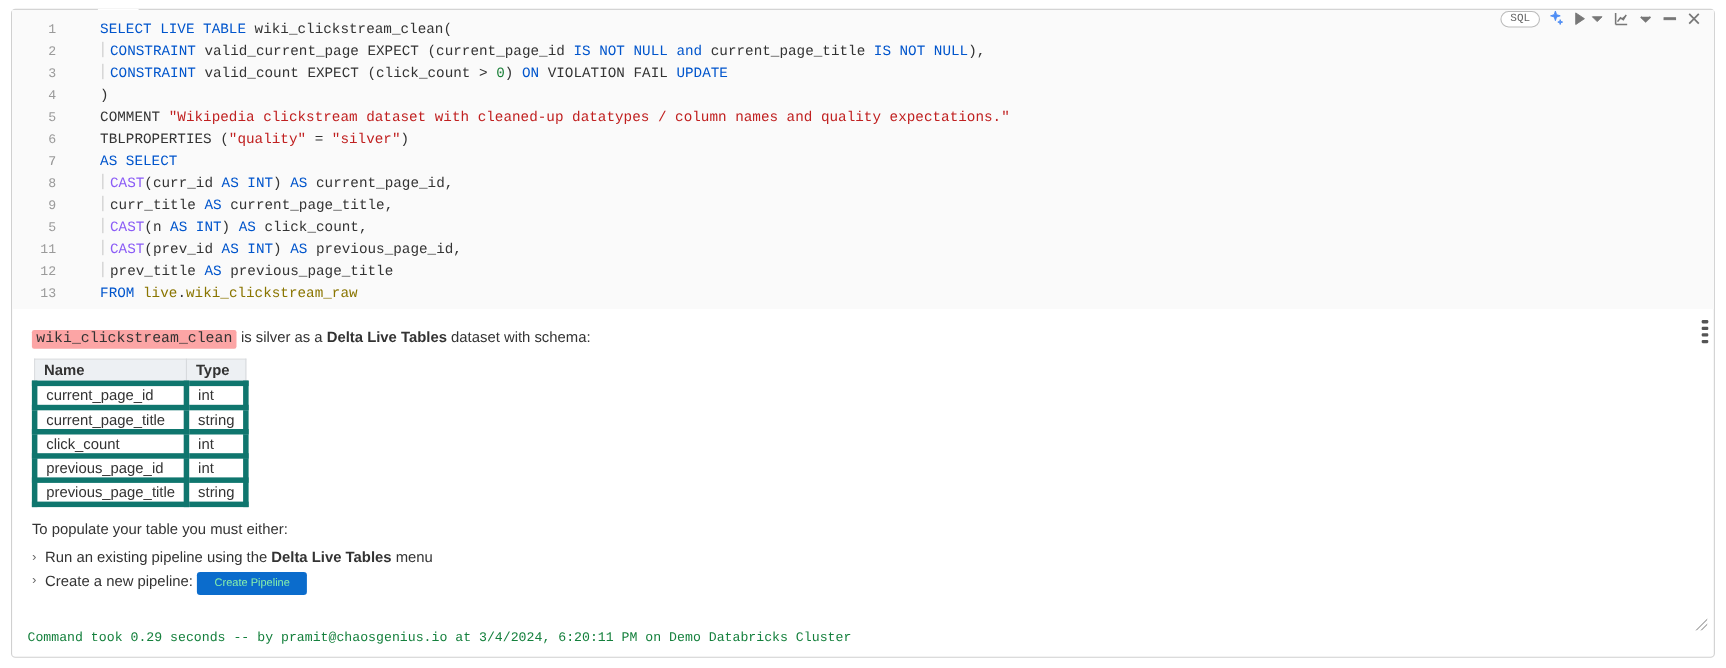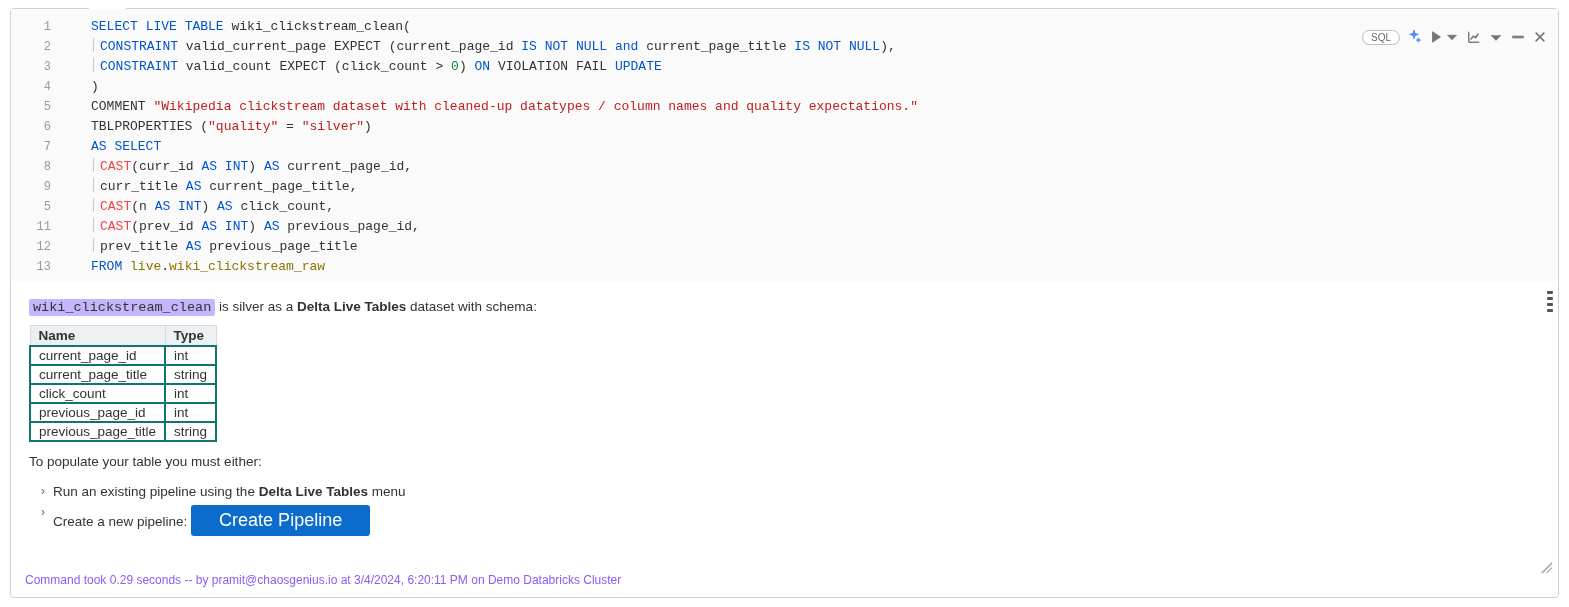--- a/index.html
+++ b/index.html
@@ -4,59 +4,59 @@
 <style>
   * { box-sizing: border-box; }
   html, body { margin:0; padding:0; font-family: Arial, Helvetica, sans-serif; background:#fff; color:#333; }
   .outer { width:1569px; height:607px; padding:8px 10px 10px 10px; position:relative; }
   .cell-label { font-size:10px; color:#888; position:absolute; top:-1px; left:78px; background:#fff; padding:0 4px; }
   .cell {
     border:1px solid #d0d0d0; border-radius:4px; height:590px; position:relative;
     display:flex; flex-direction:column;
   }
   
-  .toolbar { position:absolute; top:20px; right:10px; display:flex; align-items:center; gap:6px; z-index:5;}
+  .toolbar { position:absolute; top:0; right:10px; display:flex; align-items:center; gap:6px; z-index:5;font-family:Liberation Mono, monospace;}
   .lang-pill {
     border:1px solid #bbb; border-radius:10px; font-size:10px; padding:1px 8px; color:#666; background:#fff;
   }
   .tb-btn { width:16px; height:16px; display:flex; align-items:center; justify-content:center; cursor:pointer; color:#777;}
   .tb-btn svg { width:14px; height:14px; stroke:currentColor; fill:currentColor;}
   .tb-sparkle { color:#4f8ef5;}
   .tb-run { color:#777;}
   
   .editor { background:#fafafa; flex:0 0 auto; padding-top:8px; padding-bottom:4px; position:relative;}
   .editor-row { display:flex; font-family: Consolas, "Courier New", monospace; font-size:13px; line-height:20px; height:20px;}
   .ln { width:58px; text-align:right; padding-right:18px; color:#9a9a9a; user-select:none; font-size:12px; }
   .code { flex:1; white-space:pre; padding-left:22px;}
   .kw { color:#0055cc; }
-  .fn { color:#ef4444; }   
+  .fn { color:#8b5cf6; }   
   .num { color:#1a7f37; }  
   .str { color:#c02020; }
   .olive { color:#8a7500;}
   .bar { border-left:1px solid #c8c8c8; display:inline-block; height:14px; vertical-align:-2px; margin-right:6px; margin-left:2px;}
   .handle-right { position:absolute; right:3px; top:50%; width:10px; height:24px; transform:translateY(-50%);}
   .handle-right::before { content:""; position:absolute; left:2px; top:0; width:6px; height:3px; background:#555; border-radius:1px;}
   .handle-right::after { content:""; position:absolute; left:2px; top:6px; width:6px; height:3px; background:#555; border-radius:1px; box-shadow:0 6px 0 #555, 0 12px 0 #555;}
   
   .output { padding:18px 18px 8px 18px; font-size:13.5px; flex:1 1 auto; overflow:auto;}
   .out-line1 { margin-bottom:10px;}
-  .mono-box { font-family: Consolas, "Courier New", monospace; background:#c4b5fd; padding:1px 4px; border-radius:2px;}
+  .mono-box { font-family: Consolas, "Courier New", monospace; background:#fca5a5; padding:1px 4px; border-radius:2px;}
   .schema-tbl { border-collapse:collapse; margin-bottom:12px; font-size:13.5px;border-radius:27px;}
   .schema-tbl th { text-align:left; background:#edf0f3; border:1px solid #d7dadd; padding:2px 8px; font-weight:bold;}
-  .schema-tbl td { border:2px solid #0f766e; padding:1px 8px;}
+  .schema-tbl td { border:5px solid #0f766e; padding:1px 8px;}
   .schema-tbl td:first-child { min-width:125px;}
   .schema-tbl td:last-child  { min-width:40px;}
   .instr { margin:4px 0 8px 0;}
-  .opt-list { list-style:none; padding:0; margin:12px;}
+  .opt-list { list-style:none; padding:0; margin:0;}
   .opt-list li { padding:3px 0 3px 12px; position:relative;}
   .opt-list li::before { content:"›"; position:absolute; left:0; top:3px; color:#666; font-size:12px;}
-  .btn-primary { background:#0b6ccc; color:#ffffff; border:none; border-radius:3px; padding:5px 28px; font-size:18px; cursor:pointer;}
+  .btn-primary { background:#0b6ccc; color:#86efac; border:none; border-radius:3px; padding:5px 16px; font-size:10px; cursor:pointer;}
   .bold { font-weight:bold;}
   
-  .footer { border-top:0; padding:6px 14px 10px 14px; font-family: Liberation Sans, sans-serif; font-size:12px; color:#8b5cf6; position:relative;}
+  .footer { border-top:0; padding:6px 14px 10px 14px; font-family: Liberation Mono, monospace; font-size:12px; color:#15803d; position:relative;}
   .resize-grip { position:absolute; right:6px; bottom:24px; width:14px; height:14px;
     background:
       linear-gradient(135deg, transparent 60%, #bbb 60%, #bbb 68%, transparent 68%,
                                transparent 76%, #bbb 76%, #bbb 84%, transparent 84%);
   }
 </style>
 </head>
 <body>
 
 <div class="outer">

